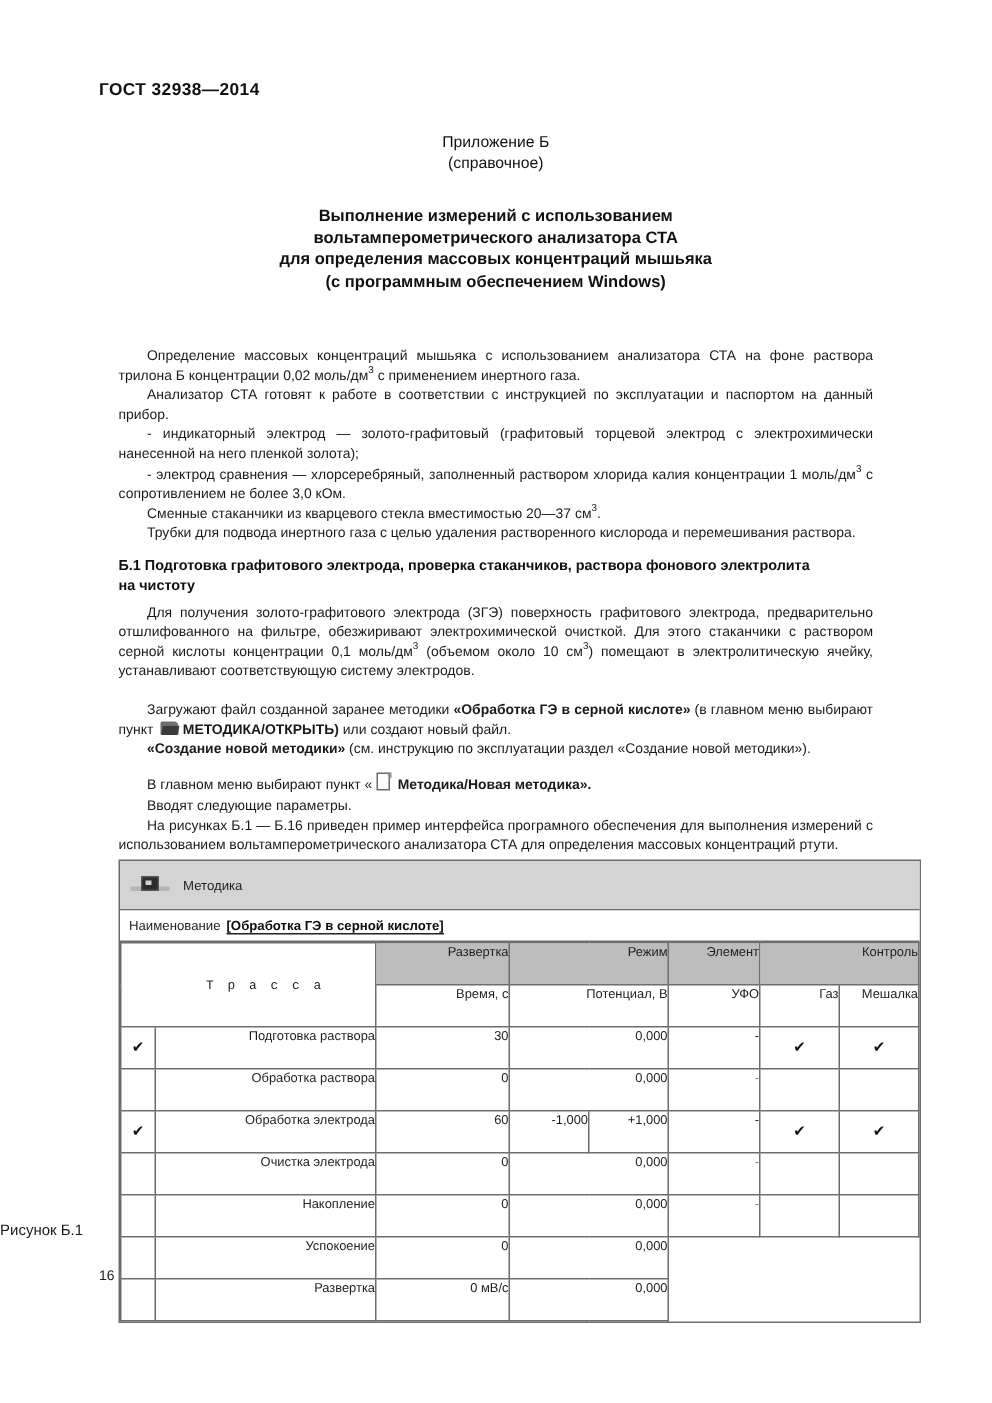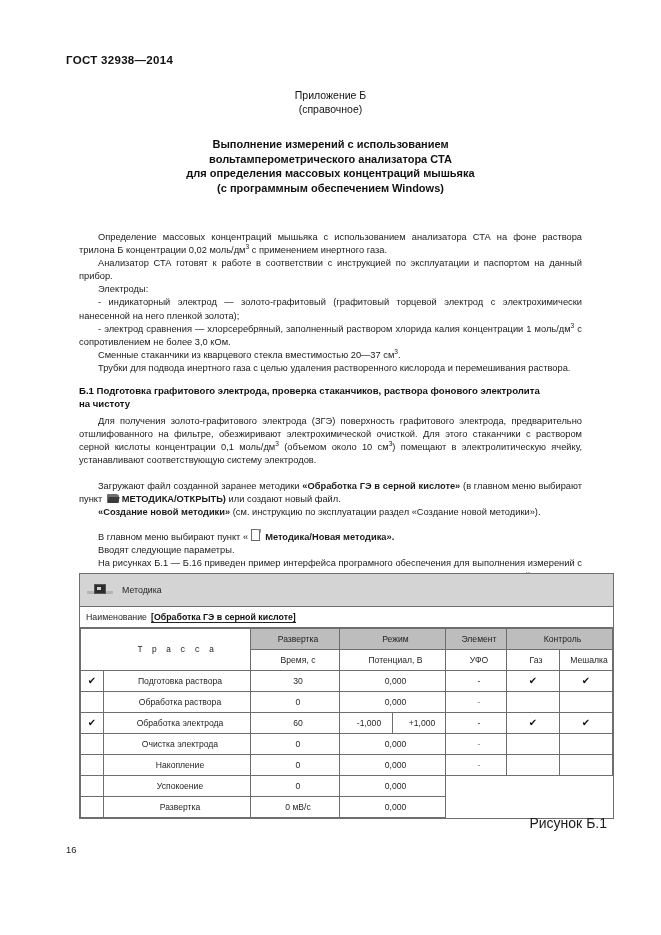--- a/index.html
+++ b/index.html
@@ -223,23 +223,23 @@
   table.grid {
     border-collapse: collapse;
     width: 100%;
     table-layout: fixed;
   }
   table.grid td, table.grid th {
     border: 1px solid #6e6e6e;
     font-size: 8.6px;
     font-weight: normal;
     color: #1f1f1f;
-    padding: 0 0 0 6px;
+    padding: 0 0 17px 6px;
     height: 21px;
-    text-align: center;
+    text-align: right;
     vertical-align: middle;
     box-sizing: border-box;
     overflow: hidden;
     white-space: nowrap;
   }
   table.grid td.noborder {
     border: none;
   }
   .hdr-gray {
     background: #bdbdbd;
@@ -274,22 +274,22 @@
     line-height: 1;
   }
   .dash { color: #4a4a4a; }
   .row-dim .dash { color: #7d7d7d; }
 
   .fig-caption {
     position: absolute;
     left: 0;
     top: 815px;
     width: 607px;
-    text-align: right;
-    font-size: 14px;
+    text-align: left;
+    font-size: 10px;
     color: #1a1a1a;
   }
   .page-number {
     position: absolute;
     left: 66px;
     top: 845px;
     font-size: 9.3px;
     color: #1a1a1a;
   }
 </style>
@@ -311,21 +311,20 @@
     <div class="title-line">для определения массовых концентраций мышьяка</div>
     <div class="title-line">(с программным обеспечением Windows)</div>
   </div>
 
   <div class="body-area">
 
     <p class="para indent"><span>Определение массовых концентраций мышьяка с использованием анализатора СТА на фоне раствора трилона Б концентрации 0,02 моль/дм</span><sup>3</sup><span> с применением инертного газа.</span></p>
 
     <p class="para indent">Анализатор СТА готовят к работе в соответствии с инструкцией по эксплуатации и паспортом на данный прибор.</p>
 
-    <p class="para indent nojust">Электроды:</p>
 
     <p class="para indent">- индикаторный электрод — золото-графитовый (графитовый торцевой электрод с электрохимически нанесенной на него пленкой золота);</p>
 
     <p class="para indent"><span>- электрод сравнения — хлорсеребряный, заполненный раствором хлорида калия концентрации 1 моль/дм</span><sup>3</sup><span> с сопротивлением не более 3,0 кОм.</span></p>
 
     <p class="para indent nojust"><span>Сменные стаканчики из кварцевого стекла вместимостью 20—37 см</span><sup>3</sup><span>.</span></p>
 
     <p class="para indent nojust">Трубки для подвода инертного газа с целью удаления растворенного кислорода и перемешивания раствора.</p>
 
     <div class="gap-m"></div>

